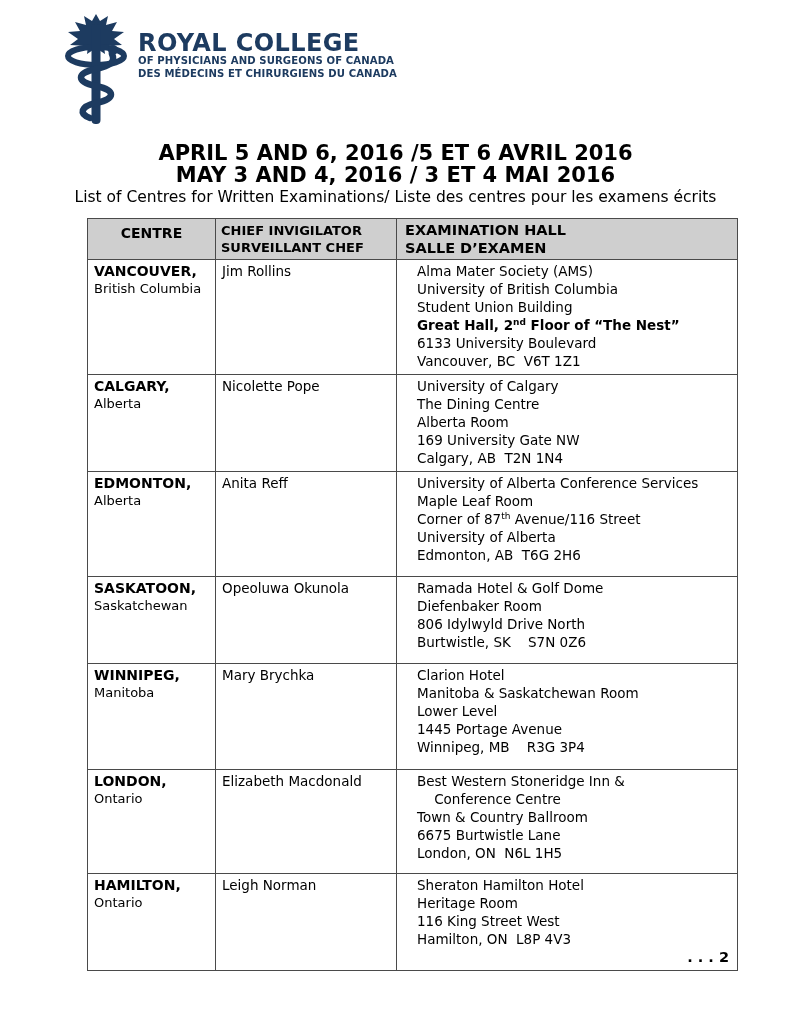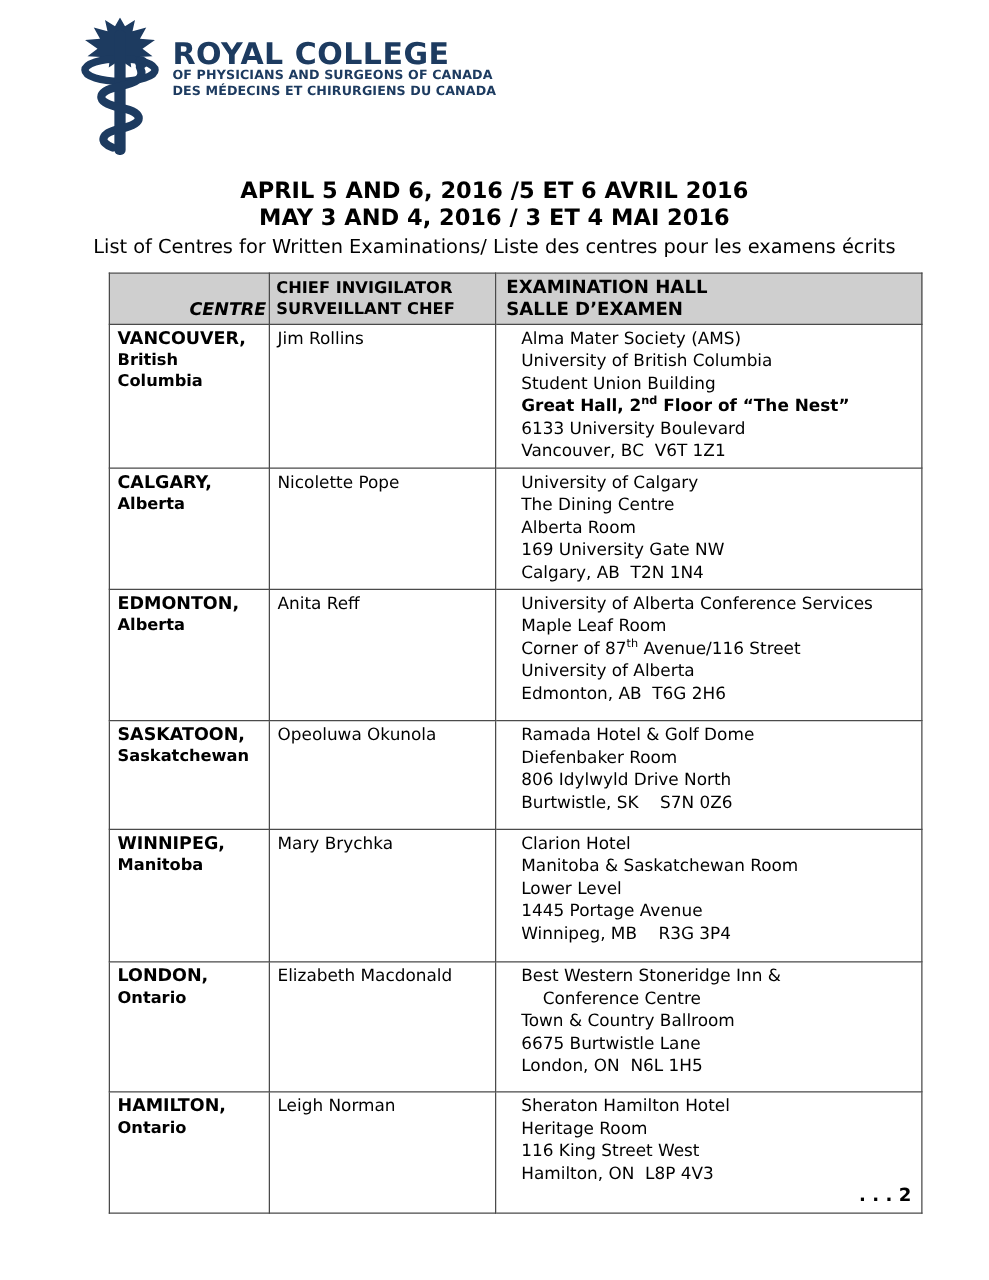--- a/index.html
+++ b/index.html
@@ -33,21 +33,21 @@
     font-weight: bold;
     line-height: 1.25;
     letter-spacing: 0.1px;
     white-space: nowrap;
   }
 
   
   .titles { margin-top: 14px; text-align: center; }
   .title-line {
     font-weight: bold;
-    font-size: 18px;
+    font-size: 21px;
     line-height: 22px;
   }
   .subtitle {
     font-size: 15.5px;
     line-height: 21px;
     margin-top: 1px;
   }
 
   
   table.centres {
@@ -58,40 +58,40 @@
     font-size: 13.5px;
   }
   table.centres col.c1 { width: 128px; }
   table.centres col.c2 { width: 181px; }
   table.centres col.c3 { width: 341px; }
   table.centres th, table.centres td {
     border: 1px solid #4a4a4a;
   }
   thead tr { height: 38px; }
   thead th { background: #cfcfcf; font-weight: bold; }
-  th.h1 { vertical-align: bottom; text-align: right; font-size: 14px; padding: 2px 2px 3px 2px; font-style: italic; }
+  th.h1 { vertical-align: bottom; text-align: center; font-size: 14px; padding: 2px 2px 18px 2px; }
   th.h2 { vertical-align: middle; text-align: left; font-size: 13px; padding: 2px 5px; line-height: 17px; }
   th.h3 { vertical-align: middle; text-align: left; font-size: 14.5px; padding: 2px 8px; line-height: 18px; }
 
   tbody tr:nth-child(1) { height: 115px; }
   tbody tr:nth-child(2) { height: 95px; }
   tbody tr:nth-child(3) { height: 105px; }
   tbody tr:nth-child(4) { height: 87px; }
   tbody tr:nth-child(5) { height: 106px; }
   tbody tr:nth-child(6) { height: 104px; }
   tbody tr:nth-child(7) { height: 87px; }
 
   tbody td {
     vertical-align: top;
     padding: 2px 6px 4px 6px;
     line-height: 18px;
   }
   td.c3cell { padding-left: 20px; }
   .centre-name { font-weight: bold; font-size: 14px; line-height: 18px; }
-  .region { font-size: 13px; line-height: 17px; font-weight: bold; }
+  .region { font-size: 13px; line-height: 17px; }
   .hall-line { white-space: pre-wrap; }
   .hall-line.bold { font-weight: bold; }
   .hall-line sup { font-size: 9px; line-height: 0; vertical-align: super; font-weight: inherit; }
   .page-mark {
     text-align: right;
     font-weight: bold;
     font-size: 14.5px;
     padding-right: 2px;
   }
 </style>

